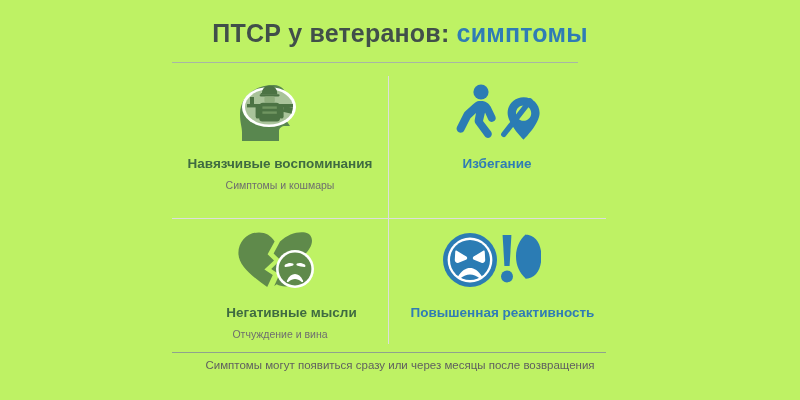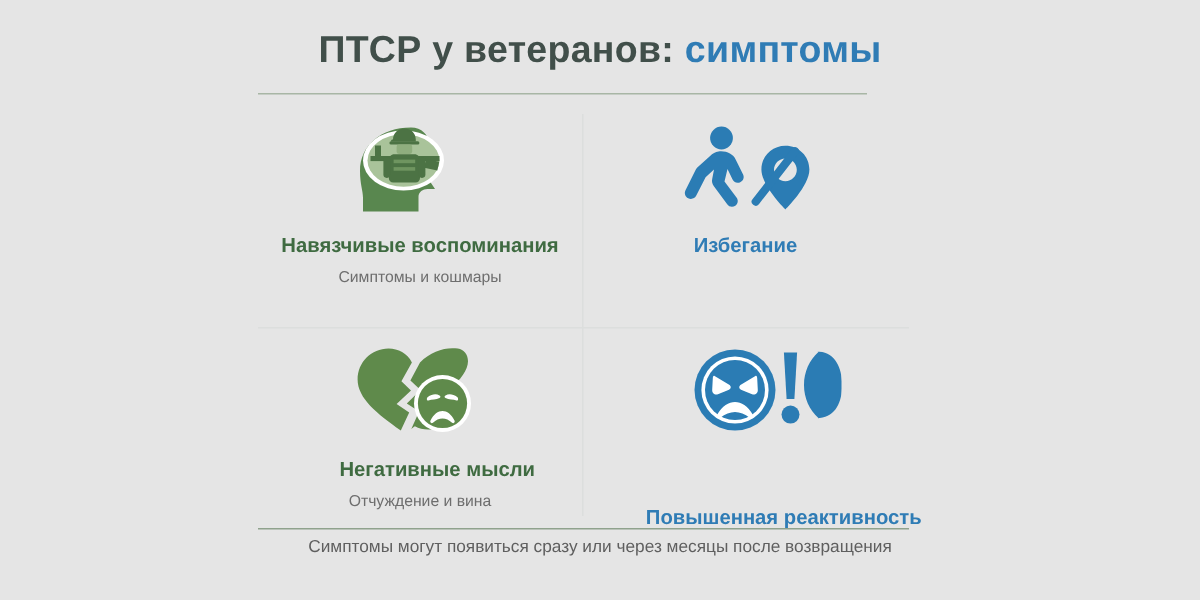--- a/index.html
+++ b/index.html
@@ -11,21 +11,21 @@
     width: 800px;
     height: 400px;
     overflow: hidden;
     font-family: "Liberation Sans", "DejaVu Sans", sans-serif;
     -webkit-font-smoothing: antialiased;
   }
   #slide {
     position: relative;
     width: 800px;
     height: 400px;
-    background: #e5e5e5;
+    background: #bef264;
   }
 
   
   .title-wrap {
     position: absolute;
     left: 0;
     top: 18px;
     width: 800px;
     text-align: center;
   }
@@ -80,21 +80,21 @@
     height: 142px;
     box-sizing: border-box;
     display: flex;
     flex-direction: column;
     align-items: center;
     justify-content: flex-start;
   }
   .cell-tl { left: 0;    top: 0;   }
   .cell-tr { left: 217px; top: 0;  }
   .cell-bl { left: 0;    top: 143px; padding-top: 2px; }
-  .cell-br { left: 231px; top: 143px; padding-top: 2px; gap: 32px; }
+  .cell-br { left: 211px; top: 143px; padding-top: 2px; }
 
   .icon-box {
     height: 62px;
     display: flex;
     align-items: center;
     justify-content: center;
     margin-top: 6px;
   }
   .cell-bl .icon-box, .cell-br .icon-box { margin-top: 8px; }
 

